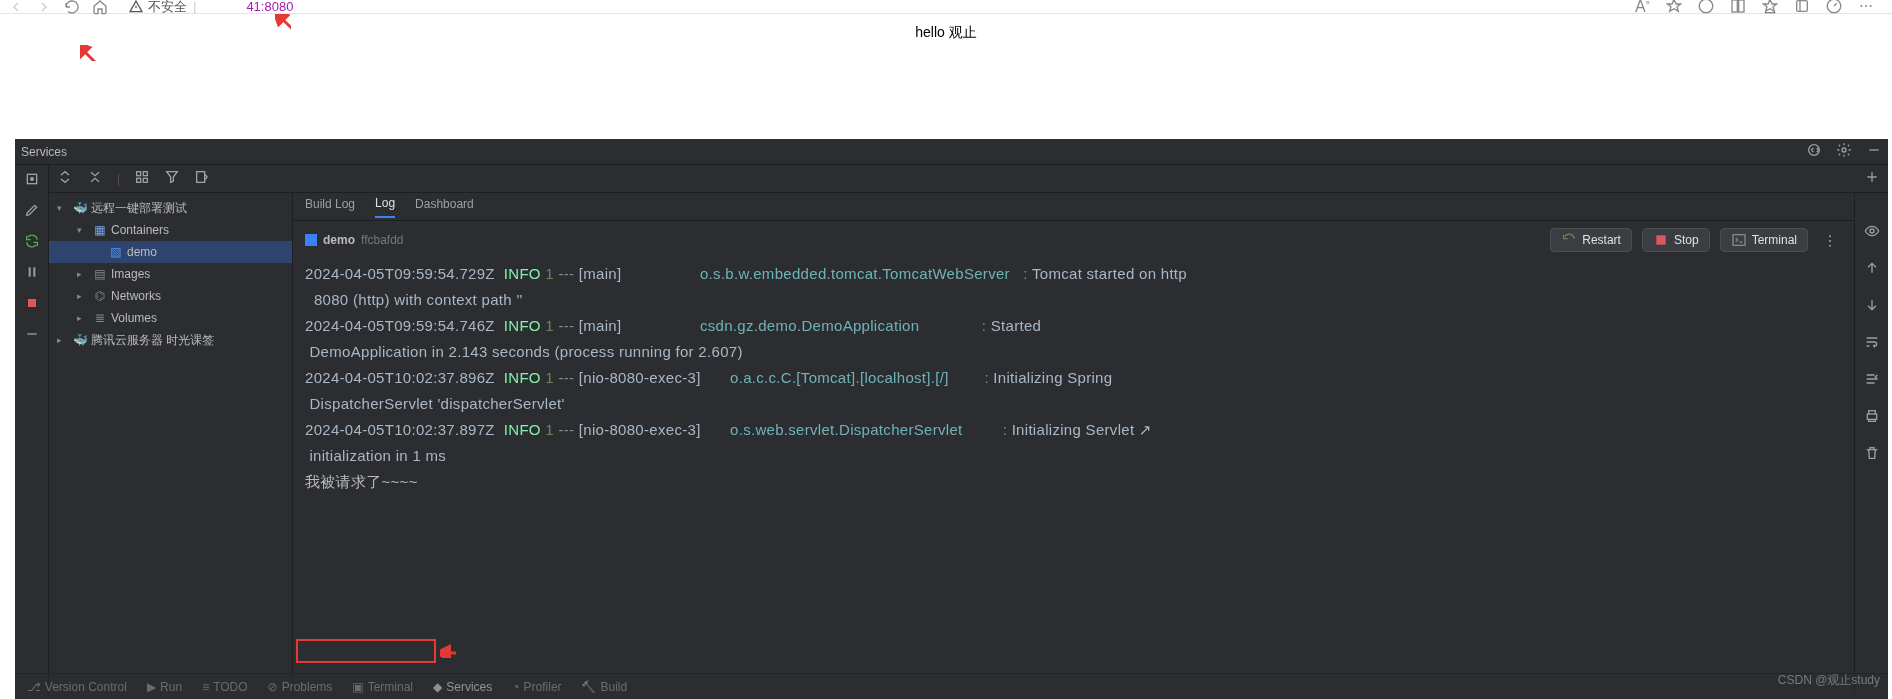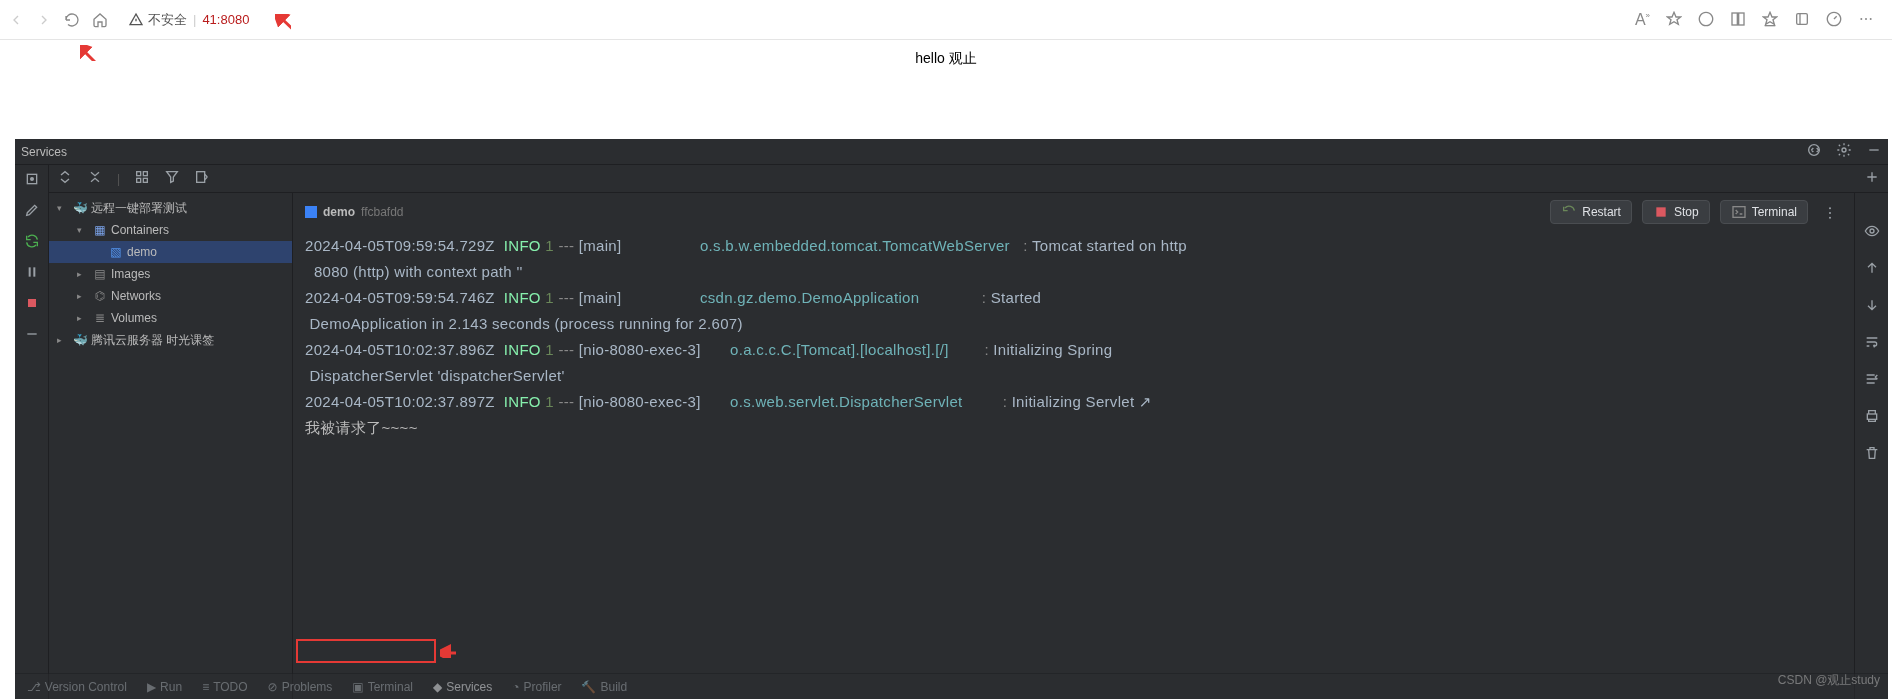--- a/index.html
+++ b/index.html
@@ -1,24 +1,24 @@
 <!DOCTYPE html>
 <html><head>
 <meta charset="utf-8">
 <style>
 * { margin: 0; padding: 0; box-sizing: border-box; font-family: "Segoe UI", Arial, sans-serif; }
 body { background: #fff; width: 1892px; height: 699px; position: relative; overflow: hidden; }
 
 
-.browser-bar { height: 40px; display: flex; align-items: center; padding: 0 8px; gap: 12px; border-bottom: 1px solid #e5e5e5; }
+.browser-bar { height: 14px; display: flex; align-items: center; padding: 0 8px; gap: 12px; border-bottom: 1px solid #e5e5e5; }
 .bbtn { color: #888; cursor: pointer; display: inline-flex; }
 .bbtn.disabled { color: #ccc; }
 .addr { display: flex; align-items: center; gap: 6px; flex: 1; padding: 0 8px; font-size: 13px; color: #444; }
 .addr .insecure { color: #555; display: flex; align-items: center; gap: 4px; }
-.addr .port { color: #b91c1c; }
+.addr .port { color: #a21caf; margin-left: 44px; }
 .addr .pipe { color: #ccc; }
 .rbtns { display: flex; gap: 16px; margin-right: 10px; }
 
 
 .page-text { padding: 10px 12px; font-size: 14px; color: #000; text-align: center; }
 
 
 .arrow { position: absolute; pointer-events: none; }
 
 
@@ -288,20 +288,25 @@
               <span>Volumes</span>
             </div>
           <div class="tree-row">
               <span class="arrow-t">▸</span>
               <span class="tree-icn node-docker">🐳</span>
               <span>腾讯云服务器 时光课签</span>
             </div>
         </div>
 
         <div class="main-col">
+          <div class="tabs-row">
+            <div class="tab">Build Log</div>
+            <div class="tab active">Log</div>
+            <div class="tab">Dashboard</div>
+          </div>
           <div class="log-head">
             <div class="crumb">
               <span class="sq"></span>
               <b>demo</b>
               <span class="hash">ffcbafdd</span>
             </div>
             <div class="rbtns2">
               <div class="rbtn">
                   <svg viewBox="0 0 24 24" width="13" height="13" fill="none" stroke="#6a8759" stroke-width="2">
                     <path d="M4 4v6h6M20 10A8 8 0 0 0 6 6"></path>
@@ -329,20 +334,21 @@
             </div>
           </div>
           <div class="log-area" id="log-area">
               <div class="log-line"><span class="ts">2024-04-05T09:59:54.729Z</span>  <span class="lvl">INFO</span> <span class="pid">1</span> <span class="dash">---</span> <span class="thread">[main]             </span> <span class="logger">o.s.b.w.embedded.tomcat.TomcatWebServer  </span> <span class="sep">:</span> <span class="msg">Tomcat started on http</span></div>
               <div class="log-line"><span class="msg">  8080 (http) with context path ''</span></div>
               <div class="log-line"><span class="ts">2024-04-05T09:59:54.746Z</span>  <span class="lvl">INFO</span> <span class="pid">1</span> <span class="dash">---</span> <span class="thread">[main]             </span> <span class="logger">csdn.gz.demo.DemoApplication             </span> <span class="sep">:</span> <span class="msg">Started</span></div>
               <div class="log-line"><span class="msg"> DemoApplication in 2.143 seconds (process running for 2.607)</span></div>
               <div class="log-line"><span class="ts">2024-04-05T10:02:37.896Z</span>  <span class="lvl">INFO</span> <span class="pid">1</span> <span class="dash">---</span> <span class="thread">[nio-8080-exec-3]  </span> <span class="logger">o.a.c.c.C.[Tomcat].[localhost].[/]       </span> <span class="sep">:</span> <span class="msg">Initializing Spring</span></div>
               <div class="log-line"><span class="msg"> DispatcherServlet 'dispatcherServlet'</span></div>
               <div class="log-line"><span class="ts">2024-04-05T10:02:37.897Z</span>  <span class="lvl">INFO</span> <span class="pid">1</span> <span class="dash">---</span> <span class="thread">[nio-8080-exec-3]  </span> <span class="logger">o.s.web.servlet.DispatcherServlet        </span> <span class="sep">:</span> <span class="msg">Initializing Servlet ↗</span></div>
+              <div class="log-line"><span class="msg"> initialization in 1 ms</span></div>
               <div class="log-line"><span class="msg" style="color:#bbb">我被请求了~~~~</span></div>
             </div>
         </div>
 
         <div class="gutter-right">
           <span class="gicn"><svg viewBox="0 0 24 24" fill="none" stroke="currentColor" stroke-width="2">
                 <path d="M2 12s4-7 10-7 10 7 10 7-4 7-10 7S2 12 2 12z"></path>
                 <circle cx="12" cy="12" r="3"></circle>
               </svg></span>
           <span class="gicn"><svg viewBox="0 0 24 24" fill="none" stroke="currentColor" stroke-width="2">

